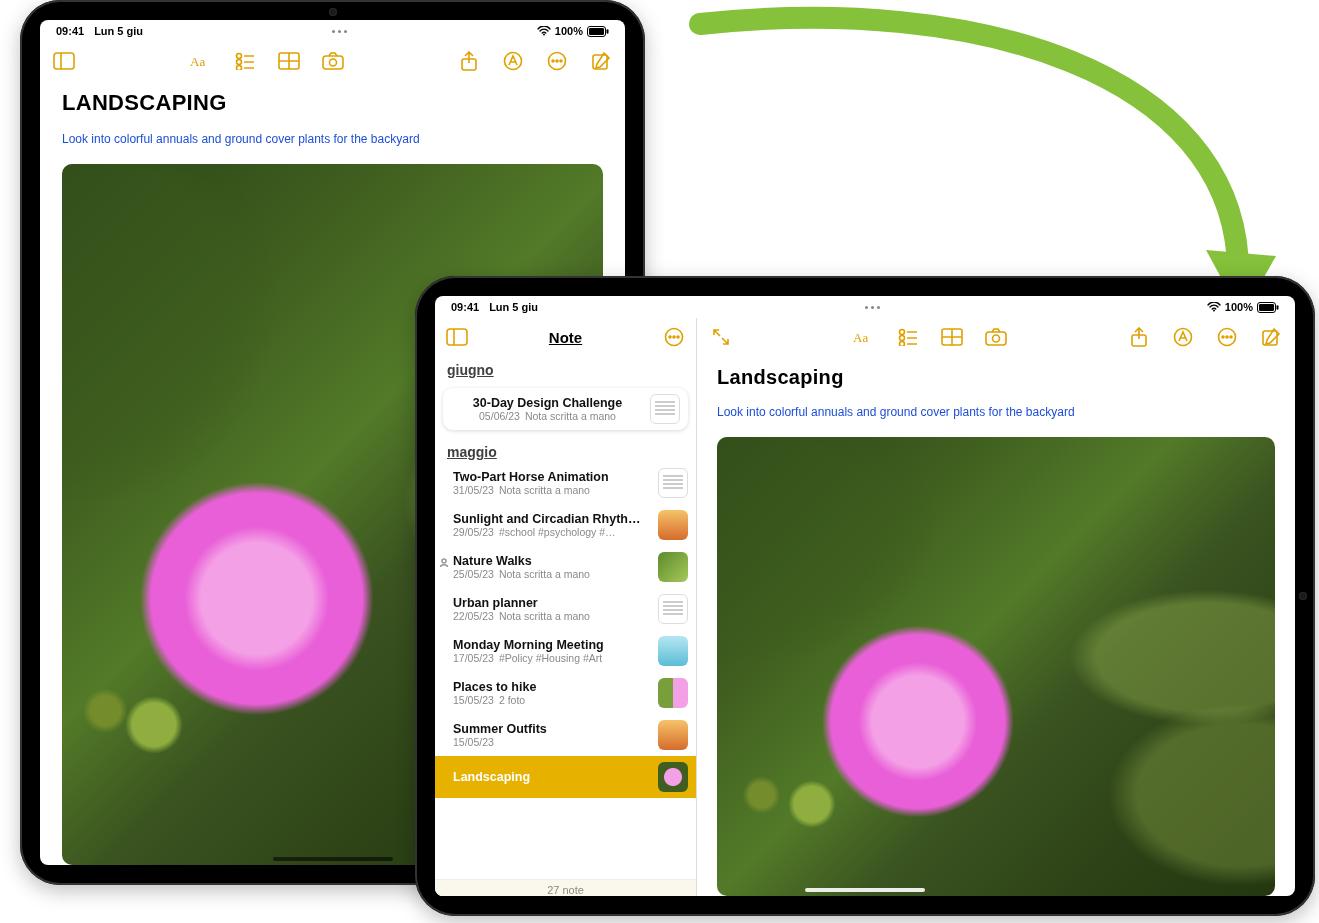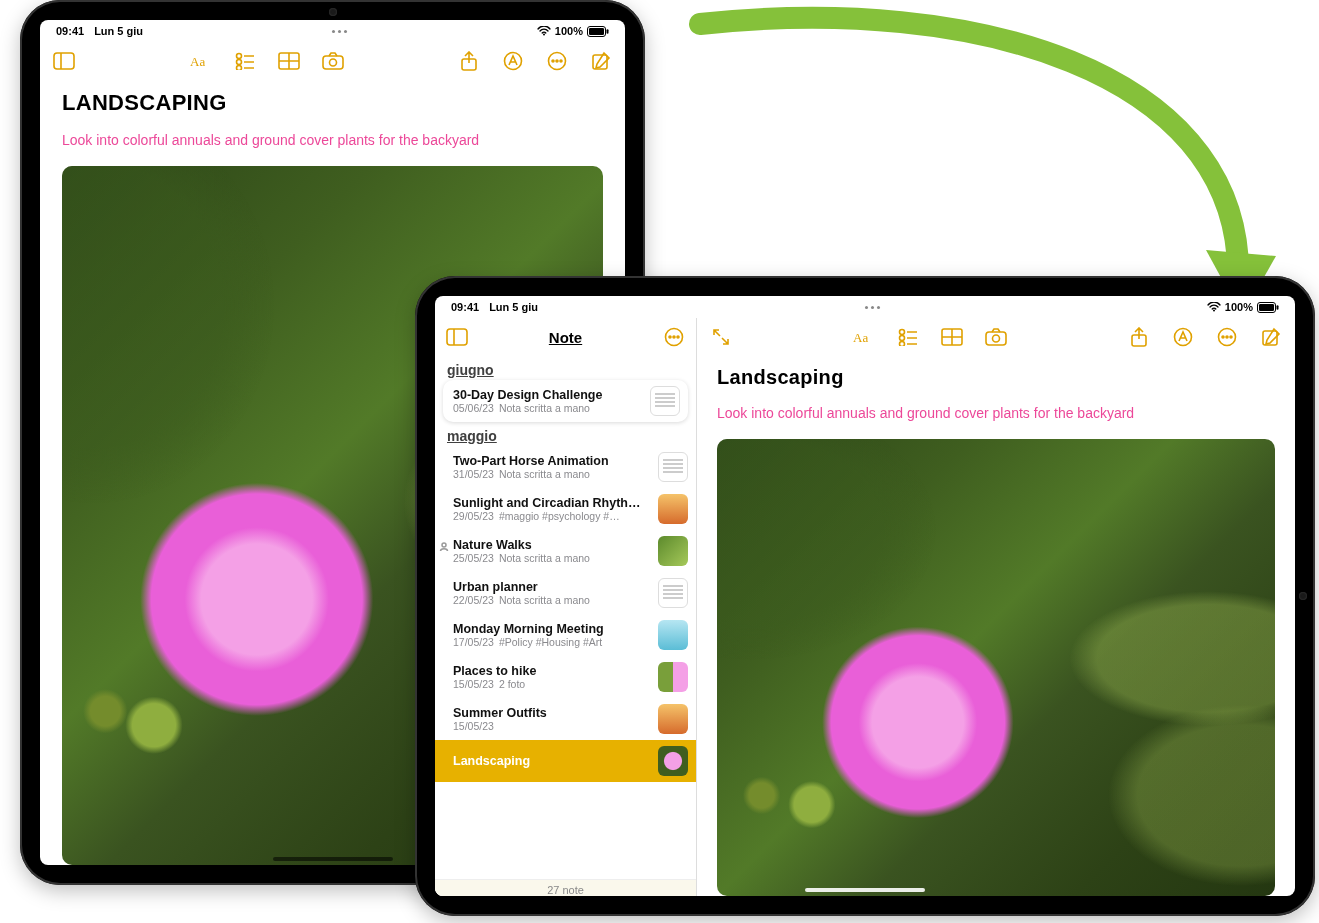--- a/index.html
+++ b/index.html
@@ -52,21 +52,21 @@
   }
   .toolbar .group { display: flex; align-items: center; gap: 20px; }
   .tb-icon { width: 24px; height: 24px; display: flex; align-items: center; justify-content: center; cursor: pointer; }
   .tb-icon svg { stroke: #e0a100; fill: none; stroke-width: 1.6; }
   .pill-dots { width: 30px; display: flex; gap: 3px; justify-content: center; }
   .pill-dots span { width: 3px; height: 3px; border-radius: 50%; background: #888; }
 
   
   .note-body { flex: 1; padding: 10px 22px 0 22px; overflow: hidden; display: flex; flex-direction: column; }
   .note-title { font-size: 22px; font-weight: 800; letter-spacing: .3px; margin-bottom: 16px; }
-  .note-text { font-size: 14px; color: #ec4899; margin-bottom: 18px; }
+  .note-text { font-size: 12px; color: #1d4ed8; margin-bottom: 18px; }
   .photo {
     flex: 1; border-radius: 10px;
     background:
       radial-gradient(circle at 36% 62%, #f4a0e6 0 10%, #e95fd8 13% 19%, transparent 21%),
       radial-gradient(circle at 36% 62%, #fff59a 0 3%, transparent 5%),
       radial-gradient(circle at 17% 80%, #8fae3f 0 3%, transparent 4%),
       radial-gradient(circle at 8% 78%, #748c2c 0 2%, transparent 3%),
       linear-gradient(135deg, #2c4518 0%, #3f5e1f 25%, #527a28 45%, #3a5320 60%, #2d4216 80%, #243711 100%);
     position: relative;
   }
@@ -87,21 +87,21 @@
   .detail { flex: 1; display: flex; flex-direction: column; }
 
   .sb-header { height: 38px; display: flex; align-items: center; justify-content: space-between; padding: 0 10px 0 10px; }
   .sb-title { flex:1; text-align:center; font-size: 15px; font-weight: 700; text-decoration: underline; }
 
   .sb-scroll { flex: 1; overflow: hidden; }
   .sb-section { padding: 6px 12px 2px 12px; font-size: 14px; font-weight: 700; color: #404040; text-decoration: underline; }
   .sb-list { display: flex; flex-direction: column; }
 
   .sb-item { display: flex; align-items: center; gap: 8px; padding: 6px 8px 6px 18px; cursor: pointer; position: relative; }
-  .sb-item.featured { margin: 0 8px; border-radius: 10px; box-shadow: 0 1px 4px rgba(0,0,0,0.15); background: #fff; padding-left: 10px; }
+  .sb-item.featured { margin: 8px 8px; border-radius: 10px; box-shadow: 0 1px 4px rgba(0,0,0,0.15); background: #fff; padding-left: 10px; text-align: center; }
   .sb-item .txt { flex: 1; min-width: 0; }
   .sb-item .t1 { font-size: 12.5px; font-weight: 700; color: #111; white-space: nowrap; overflow: hidden; text-overflow: ellipsis; }
   .sb-item .t2 { font-size: 10.5px; color: #8a8a8e; white-space: nowrap; overflow: hidden; text-overflow: ellipsis; }
   .sb-item .t2 .date { color:#8a8a8e; margin-right:5px;}
   .sb-thumb { width: 30px; height: 30px; border-radius: 6px; flex-shrink: 0; background: linear-gradient(135deg,#c8d7a0,#87a34c); }
   .sb-thumb.doc { background: linear-gradient(#fff,#fff); border:1px solid #ddd; position:relative;}
   .sb-thumb.doc::before{content:"";position:absolute;left:4px;right:4px;top:6px;height:2px;background:#ccc;box-shadow:0 4px 0 #ccc,0 8px 0 #ccc,0 12px 0 #ccc;}
   .sb-thumb.pink{background:radial-gradient(circle at 50% 50%, #f4a0e6 0 40%, #3f5e1f 45%);}
   .sb-thumb.blue{background:linear-gradient(#b6e6f2,#5bbdd6);}
   .sb-thumb.orange{background:linear-gradient(#f5c36a,#d66b2c);}
@@ -316,21 +316,21 @@
                 <div class="sb-item">
                   <div class="txt">
                     <div class="t1">Two-Part Horse Animation</div>
                     <div class="t2"><span class="date">31/05/23</span><span>Nota scritta a mano</span></div>
                   </div>
                   <div class="sb-thumb doc"></div>
                 </div>
                 <div class="sb-item">
                   <div class="txt">
                     <div class="t1">Sunlight and Circadian Rhyth…</div>
-                    <div class="t2"><span class="date">29/05/23</span><span>#maggio #psychology #…</span></div>
+                    <div class="t2"><span class="date">29/05/23</span><span>#school #psychology #…</span></div>
                   </div>
                   <div class="sb-thumb orange"></div>
                 </div>
                 <div class="sb-item">
                   <span class="shared"><svg width="10" height="10" viewBox="0 0 10 10">
                       <circle cx="5" cy="3" r="2"></circle>
                       <path d="M1.5 9 C1.5 6 8.5 6 8.5 9"></path>
                     </svg></span>
                   <div class="txt">
                     <div class="t1">Nature Walks</div>

